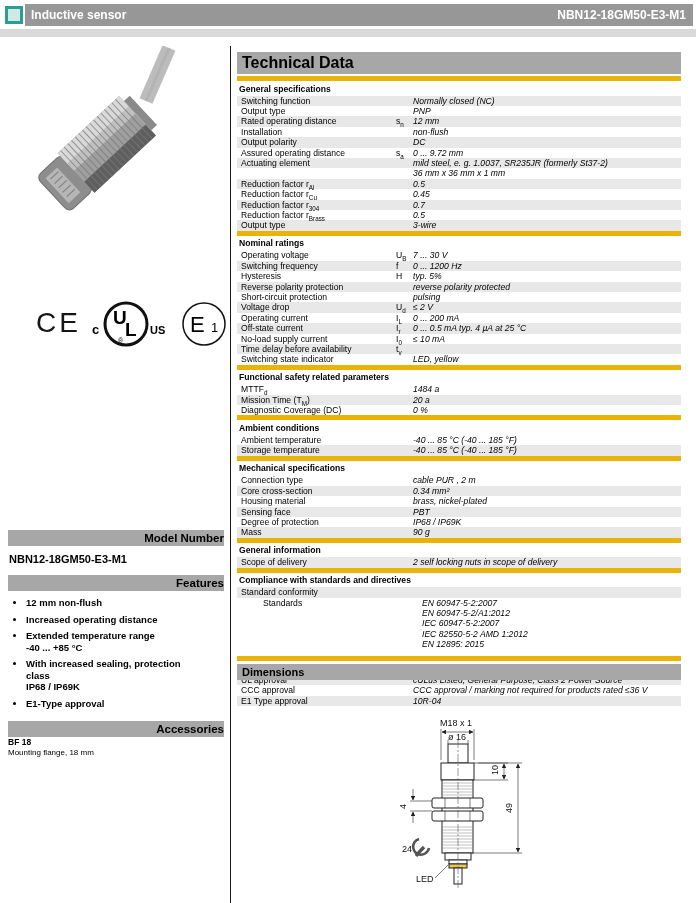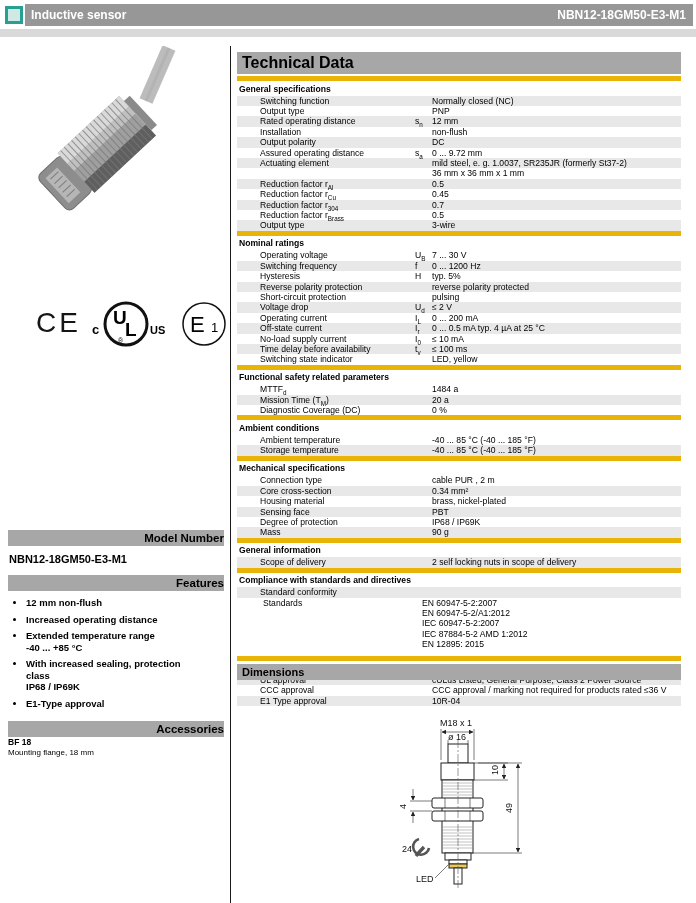--- a/index.html
+++ b/index.html
@@ -26,27 +26,27 @@
   .features-list li{margin-bottom:5px;line-height:11.5px;}
   .acc-name{font-weight:bold;font-size:8.5px;margin-top:0;}
   .acc-desc{font-size:8px;margin-top:1px;}
   .logos-row{position:absolute;left:14px;top:246px;width:210px;height:64px;}
 
   
   .right-col{position:absolute;left:237px;top:52px;width:444px;}
   .td-bar{background:#a7a7a7;font-weight:bold;font-size:16px;padding:2px 9px 2px 5px;margin-bottom:2px;}
   .sec-title{border-top:5px solid #eab308;font-weight:bold;font-size:8.6px;
     padding:2.5px 0 2px 2px;line-height:10px;background:#fff;}
-  .row{display:flex;font-size:8.6px;line-height:10.4px;min-height:10.4px;padding-left:23px;}
+  .row{display:flex;font-size:8.6px;line-height:10.4px;min-height:10.4px;padding-left:4px;}
   .row.shade{background:#e8e8e8;}
   .row.ind2{padding-left:26px;}
   .row.ind2 .lbl{flex:0 0 142px;}
   .lbl{flex:0 0 155px;}
   .sym{flex:0 0 17px;}
-  .val{flex:1;}
+  .val{flex:1;font-style:italic;}
   sub{font-size:6.3px;line-height:0;}
   .sec-gap{height:6px;}
   .dim-bar{position:absolute;left:237px;top:664px;width:444px;background:#a7a7a7;
     font-weight:bold;font-size:11px;padding:2px 0 2px 5px;box-sizing:border-box;}
   .dim-wrap{position:absolute;left:385px;top:683px;}
   svg text{font-family:"Liberation Sans",sans-serif;}
 </style>
 </head>
 <body>
 
@@ -257,21 +257,20 @@
         <span class="val">0 ... 0.5 mA typ. 4 µA at 25 °C</span>
       </div>
       <div class="row">
         <span class="lbl">No-load supply current</span>
         <span class="sym">I<sub>0</sub></span>
         <span class="val">≤ 10 mA</span>
       </div>
       <div class="row shade">
         <span class="lbl">Time delay before availability</span>
         <span class="sym">t<sub>v</sub></span>
-        <span class="val">≤ 100 ms</span>
       </div>
       <div class="row">
         <span class="lbl">Switching state indicator</span>
         <span class="sym"></span>
         <span class="val">LED, yellow</span>
       </div>
       <div class="sec-title">Functional safety related parameters</div>
       <div class="row">
         <span class="lbl">MTTF<sub>d</sub></span>
         <span class="sym"></span>
@@ -341,21 +340,21 @@
         <span class="sym"></span>
         <span class="val"></span>
       </div>
       <div class="row ind2">
         <span class="lbl">Standards</span>
         <span class="sym"></span>
         <span class="val">
           <div>EN 60947-5-2:2007</div>
           <div>EN 60947-5-2/A1:2012</div>
           <div>IEC 60947-5-2:2007</div>
-          <div>IEC 87884-5-2 AMD 1:2012</div>
+          <div>IEC 82550-5-2 AMD 1:2012</div>
           <div>EN 12895: 2015</div>
         </span>
       </div>
       <div class="sec-gap"></div>
       <div class="sec-title">Approvals and certificates</div>
       <div class="row shade">
         <span class="lbl">UL approval</span>
         <span class="sym"></span>
         <span class="val">cULus Listed, General Purpose, Class 2 Power Source</span>
       </div>

